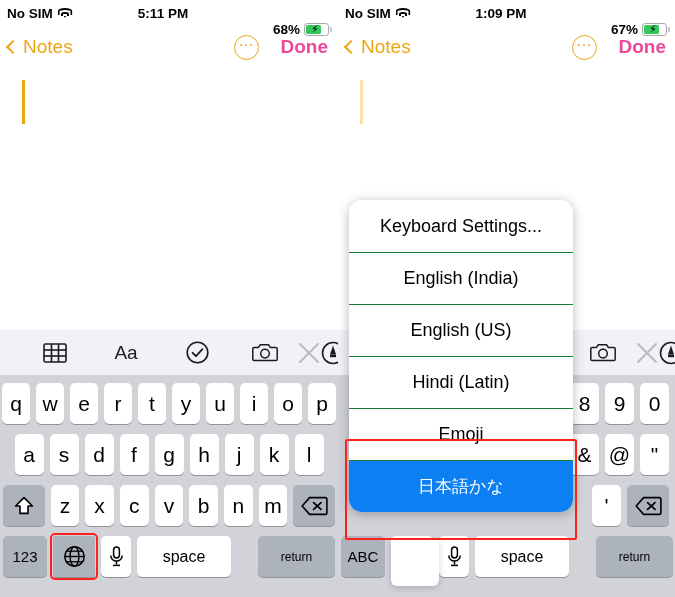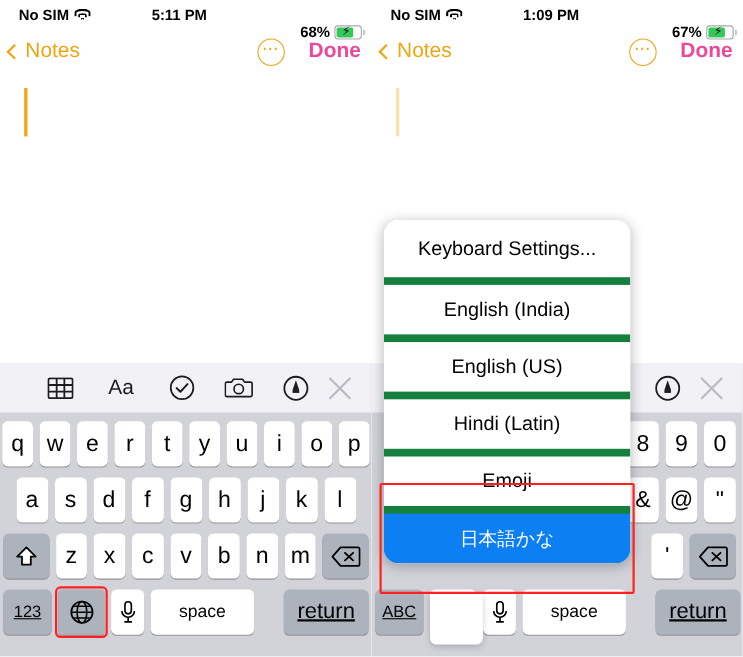--- a/index.html
+++ b/index.html
@@ -14,21 +14,21 @@
   .panel { position: absolute; top: 0; width: 338px; height: 597px; background: #ffffff; overflow: hidden; }
   .panel-left  { left: 0; }
   .panel-right { left: 338px; }
 
   
   .statusbar {
     position: absolute; top: 0; left: 0; right: 0; height: 26px;
     display: flex; align-items: center;
     font-size: 13.5px; font-weight: bold; color: #000;
   }
-  .sb-left { position: absolute; left: 17px; display: flex; align-items: center; gap: 5px; }
+  .sb-left { position: absolute; left: 7px; display: flex; align-items: center; gap: 5px; }
   .sb-center { position: absolute; left: 0; right: 12px; text-align: center; }
   .sb-right { position: absolute; right: 9px; display: flex; align-items: center; gap: 4px; margin-top: 33px; }
 
   .wifi { display: inline-block; width: 15px; height: 11px; position: relative; }
   .wifi i {
     position: absolute; left: 50%; transform: translateX(-50%);
     border: 2px solid #000; border-bottom: none;
     border-top-left-radius: 50%; border-top-right-radius: 50%;
   }
   .wifi i.a { width: 15px; height: 7px; top: 0; }
@@ -80,53 +80,53 @@
   .note-body { position: absolute; top: 68px; left: 0; right: 0; bottom: 330px; background: #fff; }
   .caret { position: absolute; left: 22px; top: 12px; width: 3px; height: 44px; background: #eda513; }
   .caret.faded { background: #fae3ab; }
 
   
   .keyboard { position: absolute; left: 0; right: 0; bottom: 0; height: 267px; background: #d1d3d9; }
   .kb-toolbar {
     height: 45px; background: #f1f1f6;
     display: flex; align-items: center; position: relative;
   }
-  .kb-tools { display: flex; align-items: center; gap: 26px; margin-left: 42px; }
+  .kb-tools { display: flex; align-items: center; gap: 42px; margin-left: 42px; }
   .tool { width: 26px; height: 26px; display: flex; align-items: center; justify-content: center; color: #1c1c1e; }
   .tool svg { display: block; }
   .tool-close { position: absolute; right: 16px; color: #b9b9bf; }
 
   .kb-rows { padding-top: 8px; }
   .kb-row { display: flex; justify-content: center; align-items: center; margin-bottom: 10px; }
   .key {
     height: 41px; min-width: 28px; background: #ffffff; border-radius: 5px;
     display: flex; align-items: center; justify-content: center;
     font-size: 21px; color: #000; margin: 0 3px;
     box-shadow: 0 1px 0 rgba(0,0,0,0.30);
   }
-  .key.dark { background: #adb3bd; text-decoration: underline; }
+  .key.dark { background: #adb3bd; }
   .key.sp { flex: 1; max-width: 144px; font-size: 16px; }
-  .key.ret { width: 77px; font-size: 20px; margin-left: 24px; }
+  .key.ret { width: 77px; font-size: 12px; margin-left: 24px; }
   .key.func { width: 42px; }
   .key.letter { width: 29px; }
   .key.mic { width: 30px; }
   .key.abc { width: 44px; font-size: 15px; }
 
   .key-highlight { outline: 2.5px solid #ff2020; outline-offset: 1px; border-radius: 2px; }
 
   
   .popup {
     position: absolute; left: 349px; top: 176px; width: 224px;
     background: #ffffff; border-radius: 13px;
     box-shadow: 0 2px 12px rgba(0,0,0,0.28);
     overflow: hidden; z-index: 30; margin-top: 24px;
   }
   .popup-item {
     height: 52px; display: flex; align-items: center; justify-content: center;
-    font-size: 18px; color: #000; border-top: 7px solid #15803d;
+    font-size: 18px; color: #000; border-top: 1px solid #15803d;
     background: #ffffff;
   }
   .popup-item:first-child { border-top: none; }
   .popup-item.selected { background: #0c7ff2; color: #ffffff; }
   .popup-item.jp { font-size: 17px; }
   .popup-redbox {
     position: absolute; left: 345px; top: 439px; width: 232px; height: 101px;
     border: 2.5px solid #ff2020; z-index: 31; pointer-events: none; border-radius: 2px;
   }
   .popup-tail {

